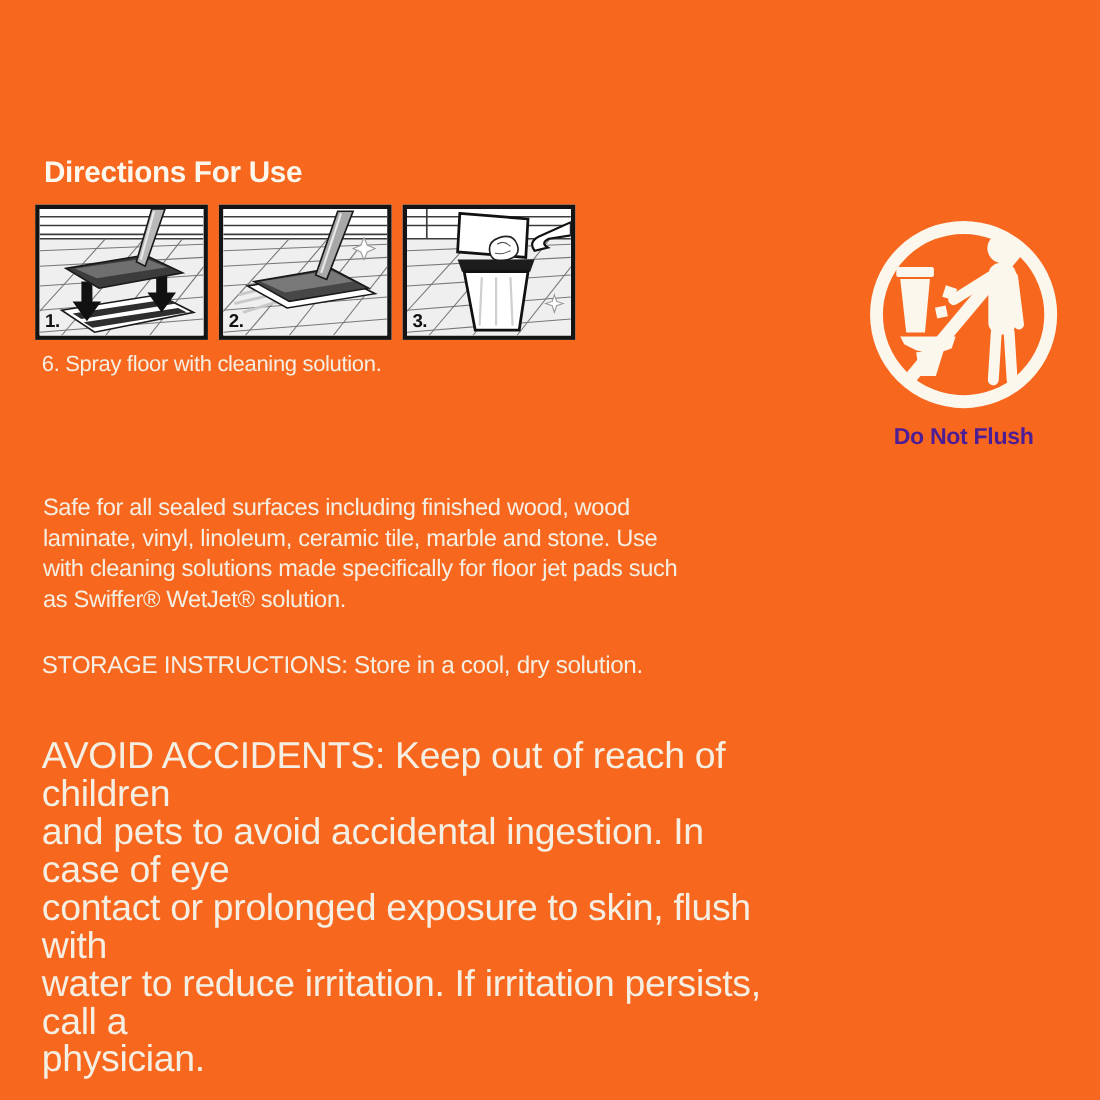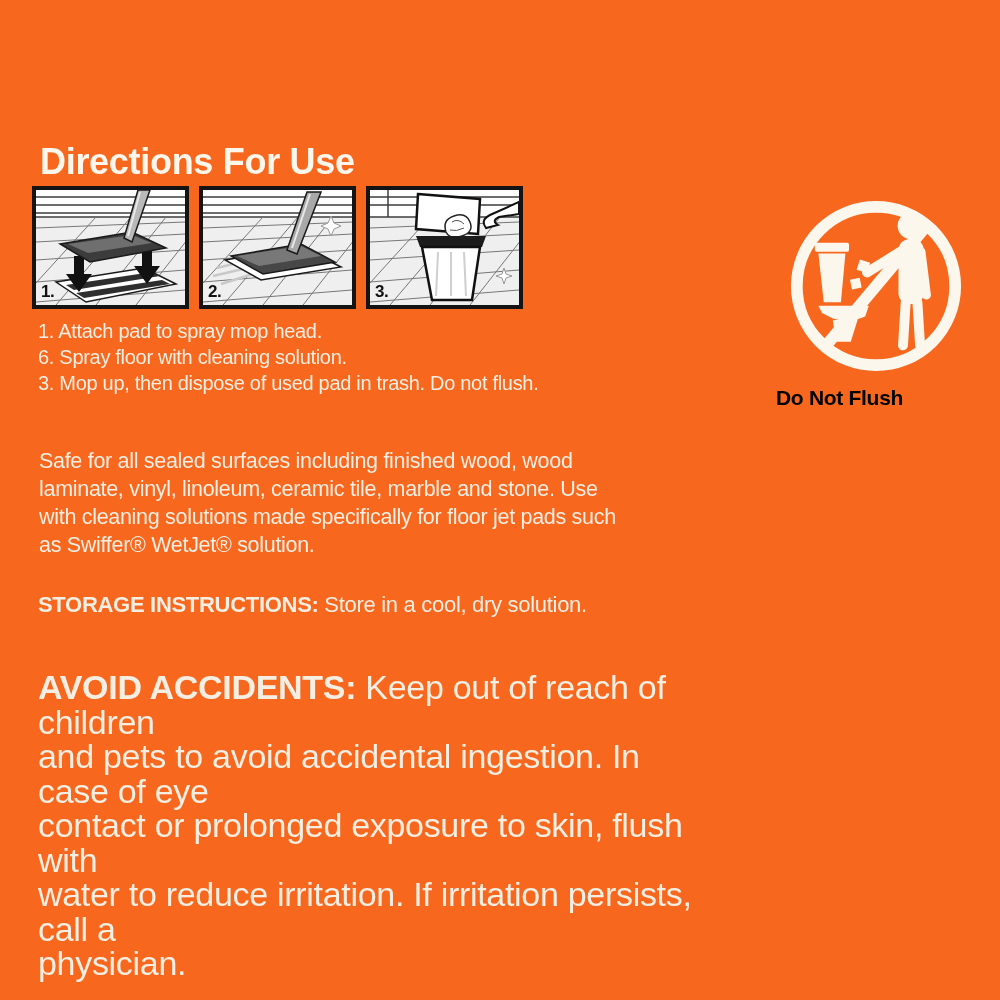--- a/index.html
+++ b/index.html
@@ -6,21 +6,21 @@
   body{
     width:1000px;height:1000px;
     background:#F8671E;
     font-family:"Liberation Sans", sans-serif;
     position:relative;
     overflow:hidden;
     color:#F4EFE2;
   }
   .title{
     position:absolute;left:40px;top:141px;
-    font-size:36px;font-weight:bold;color:#FBF7ED;
+    font-size:27px;font-weight:bold;color:#FBF7ED;
     letter-spacing:-0.3px;
   }
   .panels{
     position:absolute;left:32px;top:186px;
     width:491px;height:123px;
     display:flex;gap:10px;
   }
   .panel{
     width:149px;height:115px;
     background:#ffffff;border:4px solid #141414;
@@ -43,27 +43,27 @@
   }
   .para-storage{
     position:absolute;left:38px;top:592px;width:700px;
     font-size:22px;letter-spacing:-0.3px;
   }
   .para-avoid{
     position:absolute;left:38px;top:670px;width:680px;
     font-size:34px;line-height:34.5px;letter-spacing:-0.3px;
     white-space:pre-line;
   }
-  .bold{font-weight:bold;}
+  .bold{font-weight:normal;}
   .dnf-icon{
     position:absolute;left:786px;top:196px;width:180px;height:180px;
   }
   .dnf-label{
     position:absolute;left:776px;top:386px;width:200px;
-    text-align:left;font-size:21px;font-weight:bold;color:#000000;
+    text-align:center;font-size:21px;font-weight:bold;color:#4c1d95;
     letter-spacing:-0.3px;
   }
   .tile{stroke:#777;stroke-width:1;}
   .wallline{stroke:#3c3c3c;stroke-width:1.5;}
   .ink{stroke:#1a1a1a;}
 </style>
 </head>
 <body>
 
 <div class="title">Directions For Use</div>
@@ -157,23 +157,21 @@
       <line x1="68" y1="62" x2="66" y2="106" stroke="#cfcfcf" stroke-width="2"></line>
       <line x1="81" y1="62" x2="81" y2="106" stroke="#cfcfcf" stroke-width="2"></line>
       <line x1="94" y1="62" x2="96" y2="106" stroke="#cfcfcf" stroke-width="2"></line>
     </svg>
     <span class="panel-num">3.</span>
   </div>
 
 </div>
 
 <div class="steps">
-  <div>1. Attach pad to spray mop head.</div>
   <div>6. Spray floor with cleaning solution.</div>
-  <div>3. Mop up, then dispose of used pad in trash. Do not flush.</div>
 </div>
 
 <div class="para-surfaces">Safe for all sealed surfaces including finished wood, wood
 laminate, vinyl, linoleum, ceramic tile, marble and stone. Use
 with cleaning solutions made specifically for floor jet pads such
 as Swiffer® WetJet® solution.</div>
 
 <div class="para-storage"><span class="bold">STORAGE INSTRUCTIONS:</span><span> Store in a cool, dry solution.</span></div>
 
 <div class="para-avoid"><span class="bold">AVOID ACCIDENTS:</span><span> Keep out of reach of children

